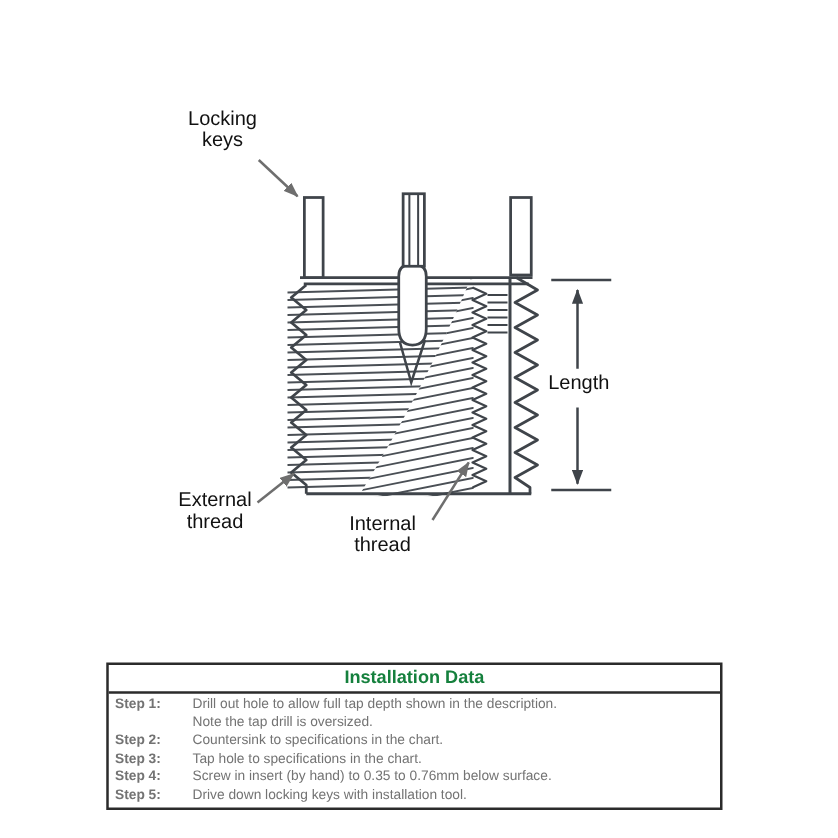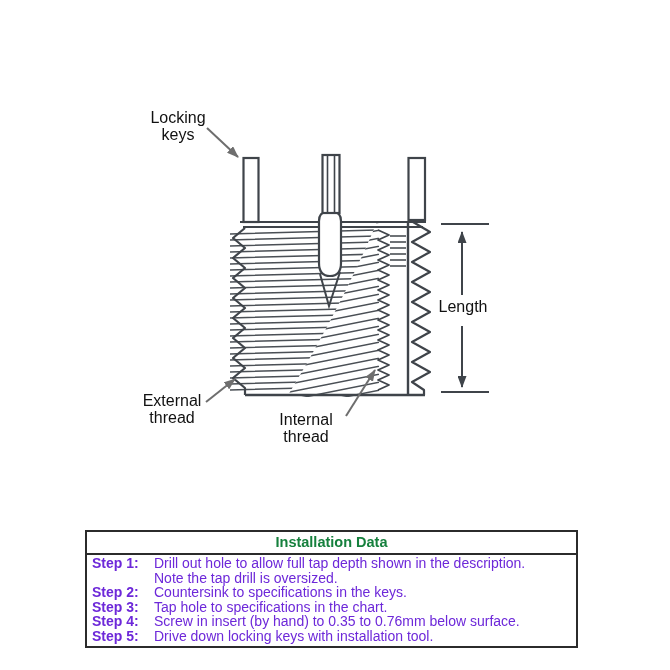--- a/index.html
+++ b/index.html
@@ -1,30 +1,30 @@
 <!DOCTYPE html>
 <html><head>
 <meta charset="utf-8">
 <style>
   html,body{margin:0;padding:0;background:#ffffff;}
   #page{position:relative;width:670px;height:670px;background:#ffffff;overflow:hidden;
         font-family:"Liberation Sans", sans-serif;color:#1d1d1d;}
   #diagram-svg{position:absolute;left:0;top:0;}
   .diagram-label{position:absolute;font-size:16px;line-height:16.5px;text-align:center;
         white-space:pre-line;color:#111;}
-  #label-locking{left:136px;top:110px;width:84px;}
+  #label-locking{left:136px;top:88px;width:84px;}
   #label-length{left:427px;top:299px;width:72px;}
   #label-external{left:130px;top:393px;width:84px;}
   #label-internal{left:264px;top:412px;width:84px;}
   #insert-table{position:absolute;left:85px;top:530px;width:489px;border:2px solid #2b2b2b;
         background:#fff;}
   .t-title{font-size:14.5px;font-weight:bold;text-align:center;line-height:21px;
         border-bottom:2px solid #2b2b2b;color:#15803d;}
   .t-body{padding:1px 0 2px 0;}
-  .t-row{display:flex;font-size:14px;line-height:14.6px;color:#6d28d9;}
+  .t-row{display:flex;font-size:11px;line-height:14.6px;color:#737373;}
   .t-label{flex:0 0 62px;padding-left:5px;font-weight:bold;white-space:nowrap;}
   .t-text{flex:1 1 auto;white-space:pre;}
 </style>
 </head>
 <body>
 
 <div id="page">
 
   <svg id="diagram-svg" width="670" height="520" viewBox="0 0 670 520">
     <defs>
@@ -95,21 +95,21 @@
   <div id="insert-table">
     <div class="t-title">Installation Data</div>
     <div class="t-body">
       <div class="t-row">
         <span class="t-label">Step 1:</span>
         <span class="t-text">Drill out hole to allow full tap depth shown in the description.
 Note the tap drill is oversized.</span>
       </div>
       <div class="t-row">
         <span class="t-label">Step 2:</span>
-        <span class="t-text">Countersink to specifications in the keys.</span>
+        <span class="t-text">Countersink to specifications in the chart.</span>
       </div>
       <div class="t-row">
         <span class="t-label">Step 3:</span>
         <span class="t-text">Tap hole to specifications in the chart.</span>
       </div>
       <div class="t-row">
         <span class="t-label">Step 4:</span>
         <span class="t-text">Screw in insert (by hand) to 0.35 to 0.76mm below surface.</span>
       </div>
       <div class="t-row">

